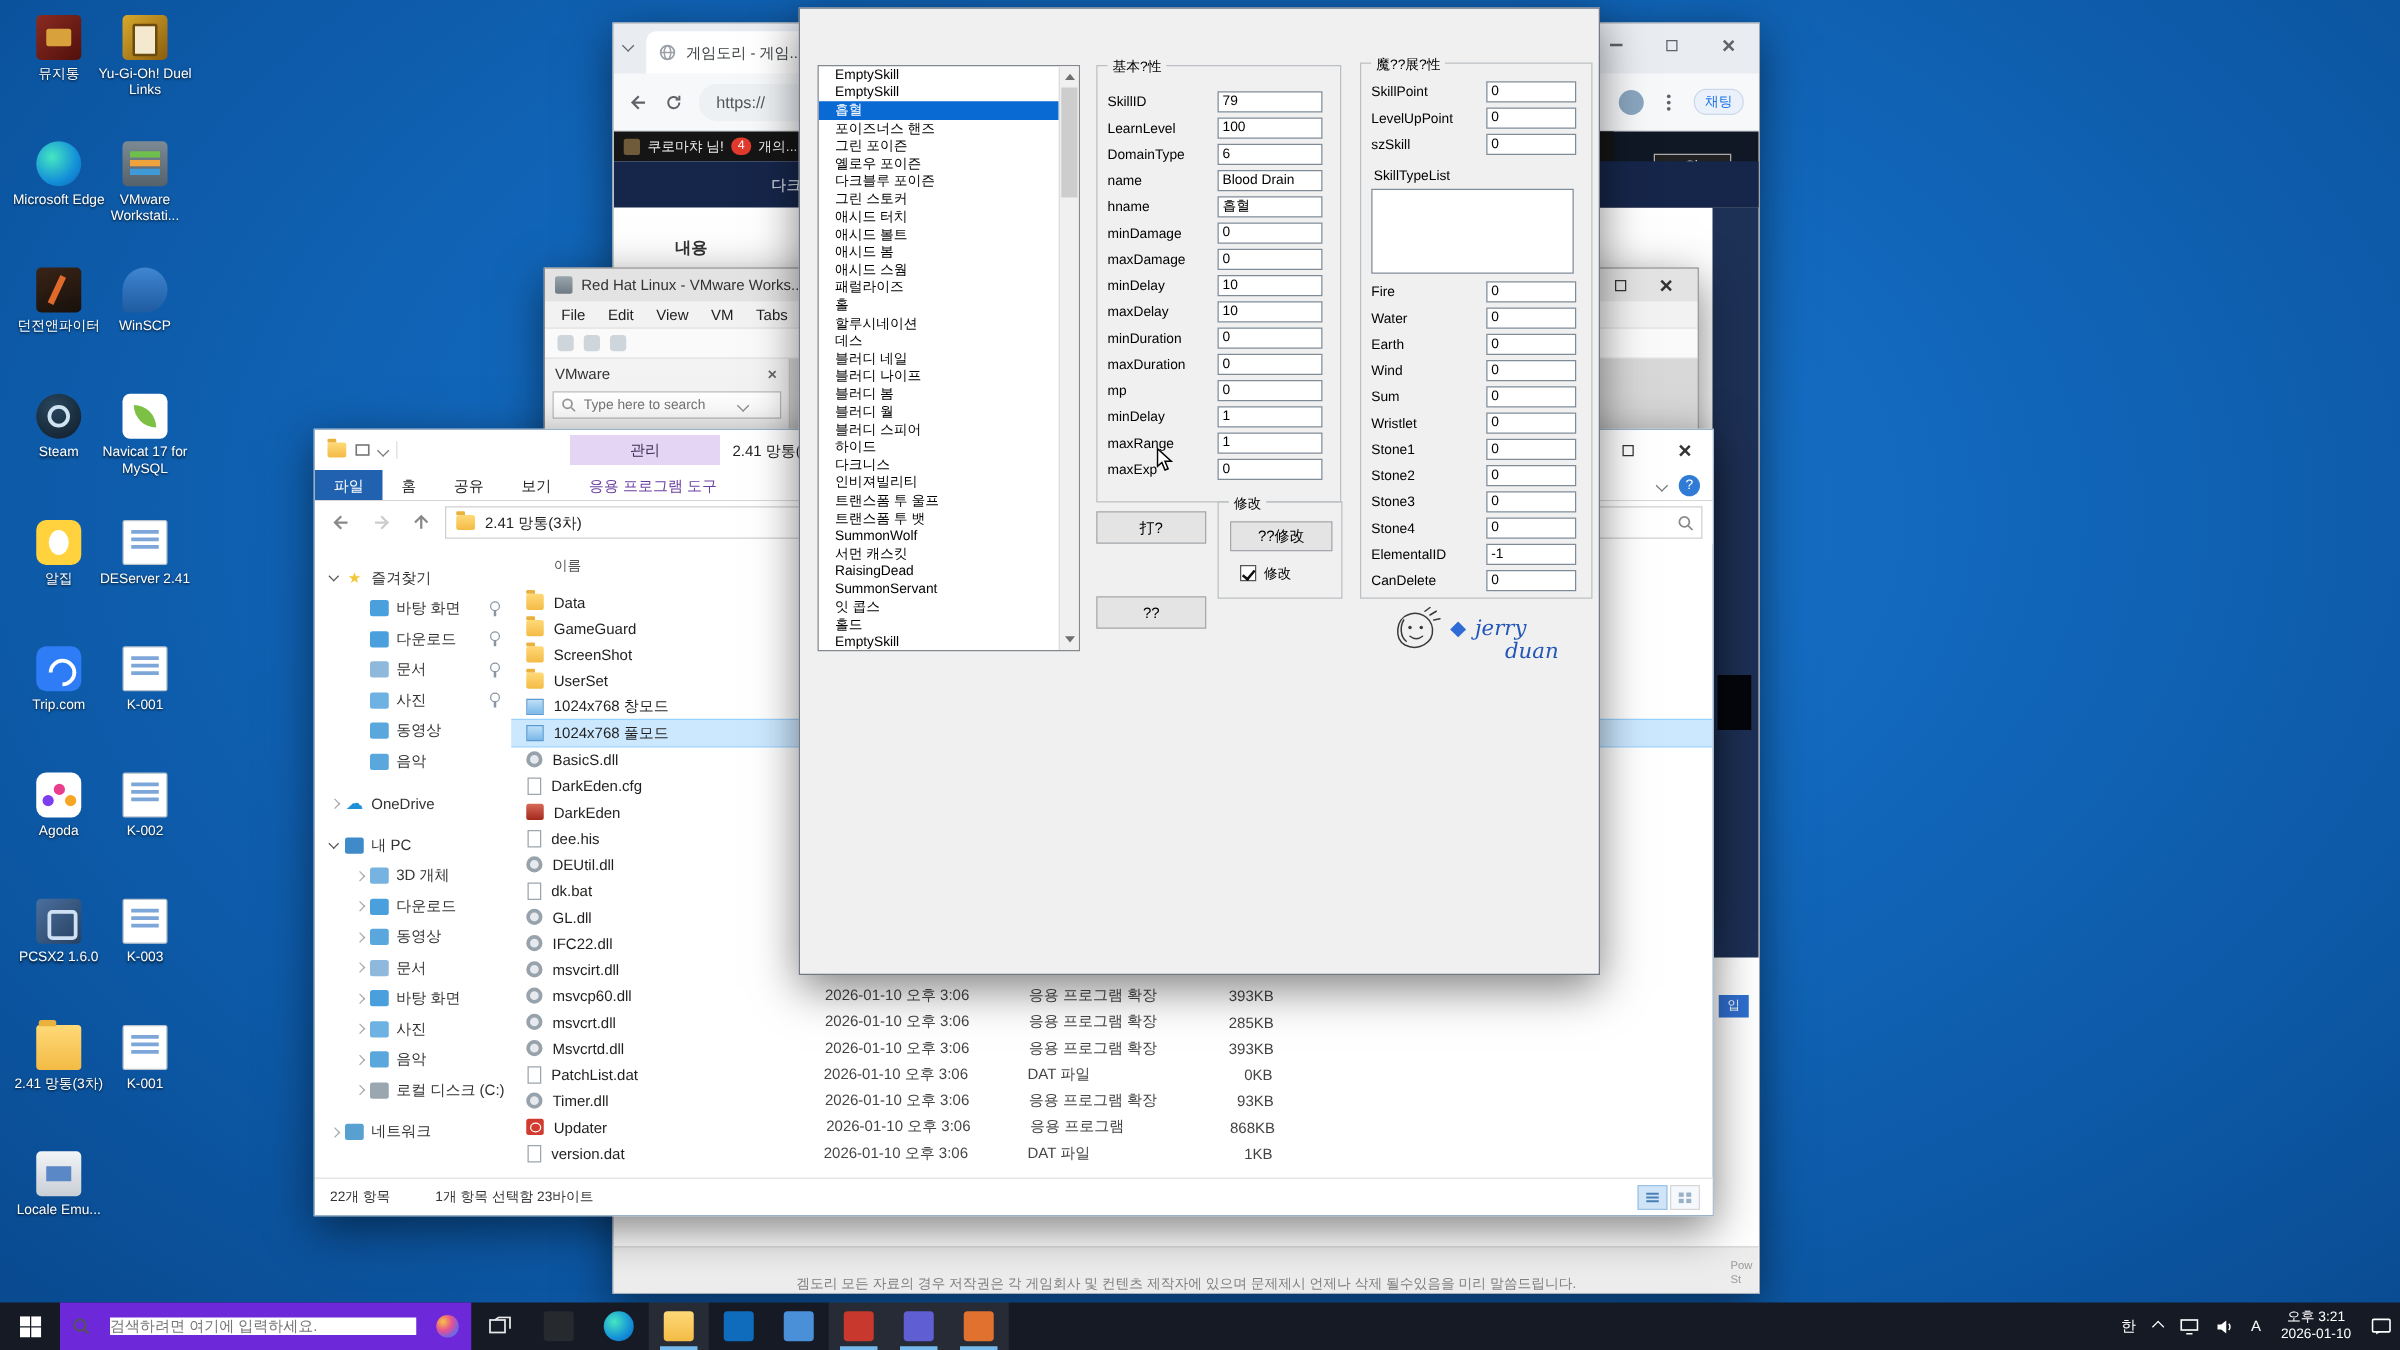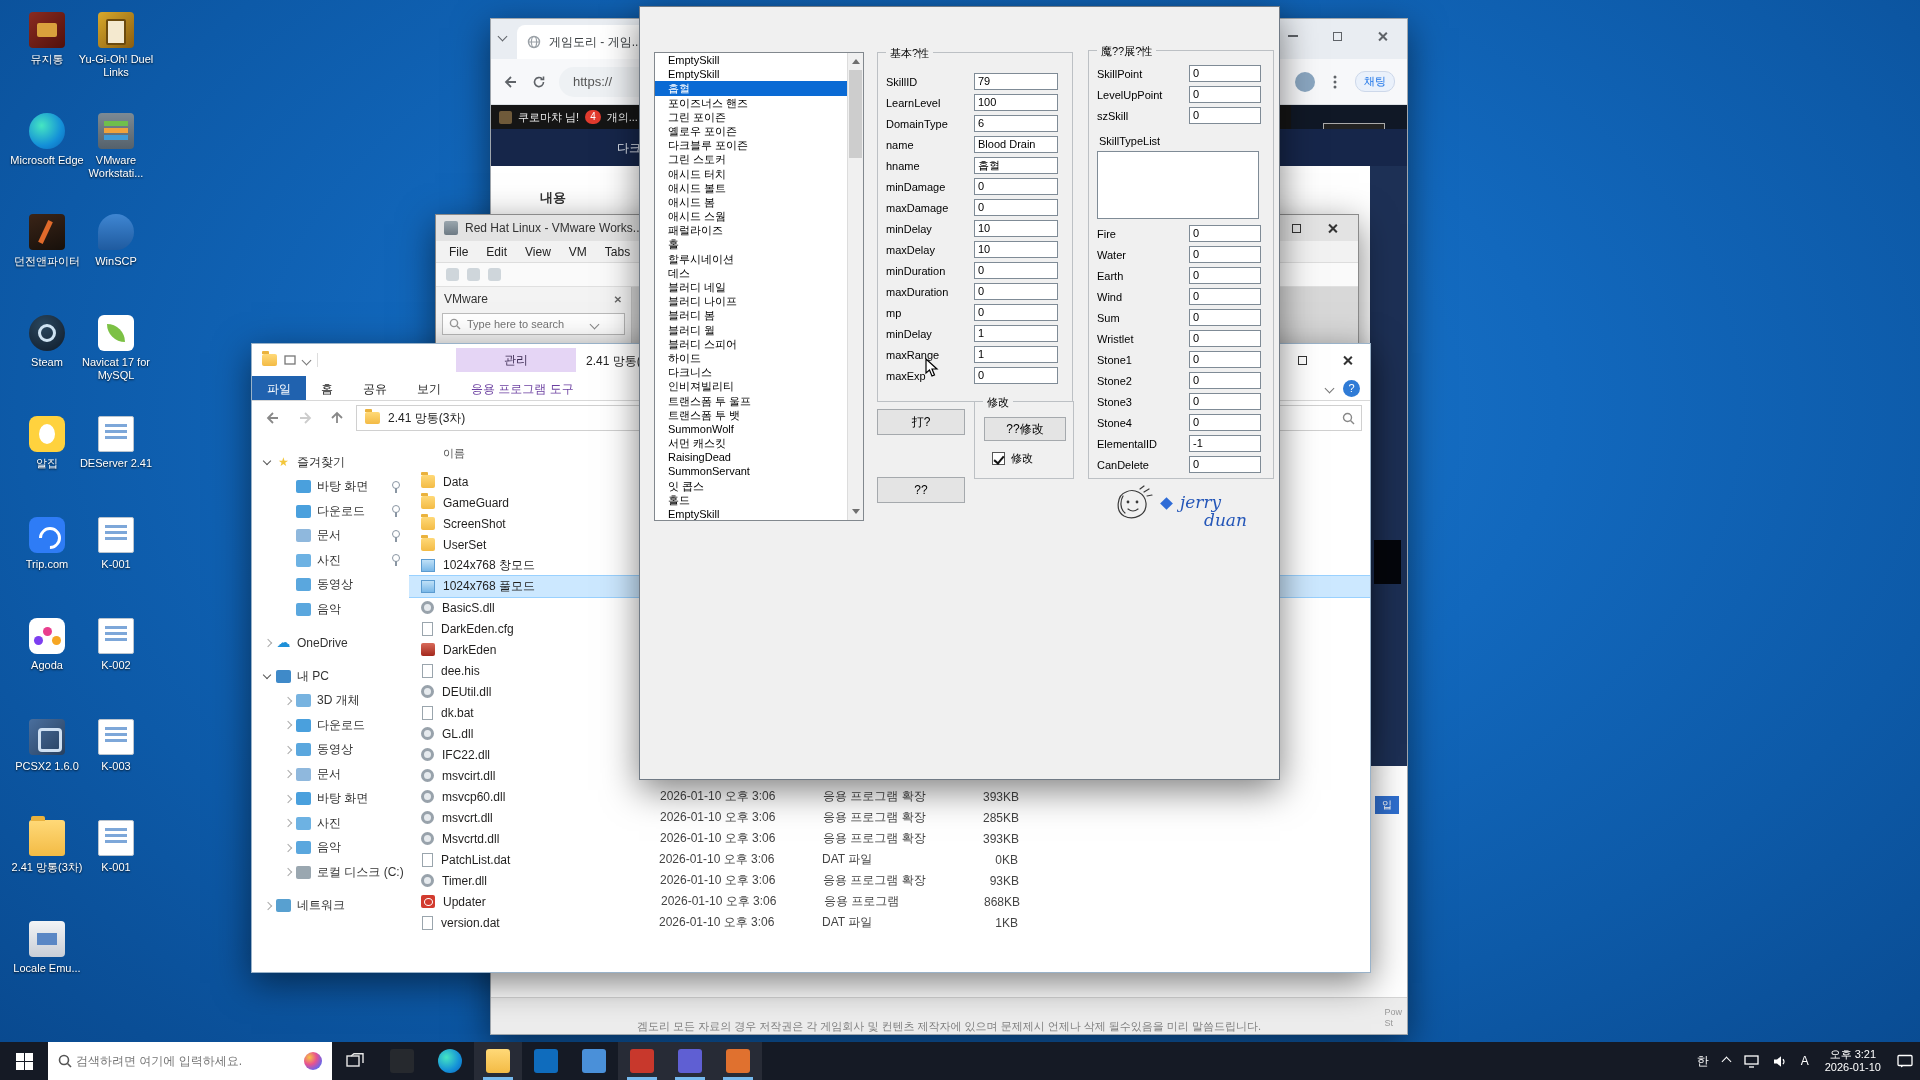--- a/index.html
+++ b/index.html
@@ -195,21 +195,21 @@
 #btn-save{left:237px;top:470px;width:88px;height:26px}
 .chkrow{position:absolute;left:352px;top:444px;display:flex;align-items:center;gap:6px;font-size:11px;color:#000}
 .chk{width:13px;height:13px;background:#fff;border:1px solid #555;position:relative}
 .chk::after{content:"";position:absolute;left:3px;top:0.5px;width:4px;height:8px;border-right:2px solid #111;border-bottom:2px solid #111;transform:rotate(40deg)}
 .logo{position:absolute;left:470px;top:476px;width:160px;height:48px}
 
 #cursor{position:absolute;left:925px;top:358px;z-index:60}
 
 #taskbar{position:absolute;left:0;bottom:0;width:100%;height:38px;background:#151a25;z-index:100;display:flex;align-items:stretch}
 .tstart{width:48px;display:flex;align-items:center;justify-content:center}
-.tsearch{width:284px;background:#ffffff;display:flex;align-items:center;gap:4px;padding:0 10px}
+.tsearch{width:329px;background:#6d28d9;display:flex;align-items:center;gap:16px;padding:0 10px}
 .tsearch input{border:0;outline:0;flex:1;font-size:12px;color:#333;font-family:inherit}
 .cortana{width:18px;height:18px;border-radius:50%;background:radial-gradient(circle at 30% 30%,#f6c344,#e8538f 40%,#7b61e0 70%,#2ba3e8);flex:none}
 .taskview{width:46px;display:flex;align-items:center;justify-content:center}
 .tapp{width:48px;display:flex;align-items:center;justify-content:center;position:relative}
 .tapp.active{background:rgba(255,255,255,.08)}
 .tapp.active::after{content:"";position:absolute;left:9px;right:9px;bottom:0;height:3px;background:#76b9ed}
 .tico{width:24px;height:24px;border-radius:3px}
 .tapp.dark .tico{background:#26292e}
 .tapp.edge .tico{border-radius:50%;background:radial-gradient(circle at 35% 35%,#45e6c2,#1490d8 60%,#0b62b8)}
 .tapp.folder .tico{background:linear-gradient(#ffd978,#f3bb45)}
@@ -782,20 +782,41 @@
           <span class="fsize">868KB</span>
         </div>
           <div class="frow">
           <span class="fic page"></span>
           <span class="fname">version.dat</span>
           <span class="fdate">2026-01-10 오후 3:06</span>
           <span class="ftype">DAT 파일</span>
           <span class="fsize">1KB</span>
         </div>
         </div>
+    </div>
+    <div class="e-status">
+      <span class="s1">22개 항목</span>
+      <span class="s2">1개 항목 선택함 23바이트</span>
+      <span class="viewbtns">
+        <span class="vbtn on">
+            <svg width="12" height="10">
+              <line x1="1" y1="2" x2="11" y2="2" stroke="#4a7fb5" stroke-width="1.5"></line>
+              <line x1="1" y1="5" x2="11" y2="5" stroke="#4a7fb5" stroke-width="1.5"></line>
+              <line x1="1" y1="8" x2="11" y2="8" stroke="#4a7fb5" stroke-width="1.5"></line>
+            </svg>
+          </span>
+        <span class="vbtn">
+            <svg width="12" height="10">
+              <rect x="1" y="1" width="4" height="3.5" fill="#9bb2c6"></rect>
+              <rect x="7" y="1" width="4" height="3.5" fill="#9bb2c6"></rect>
+              <rect x="1" y="6" width="4" height="3.5" fill="#9bb2c6"></rect>
+              <rect x="7" y="6" width="4" height="3.5" fill="#9bb2c6"></rect>
+            </svg>
+          </span>
+      </span>
     </div>
   </div>
 
   <div id="dlg" class="win">
 
     <div class="listbox">
       <div class="sk-items">
 
       <div class="sk-item">EmptySkill</div>
           <div class="sk-item">EmptySkill</div>

